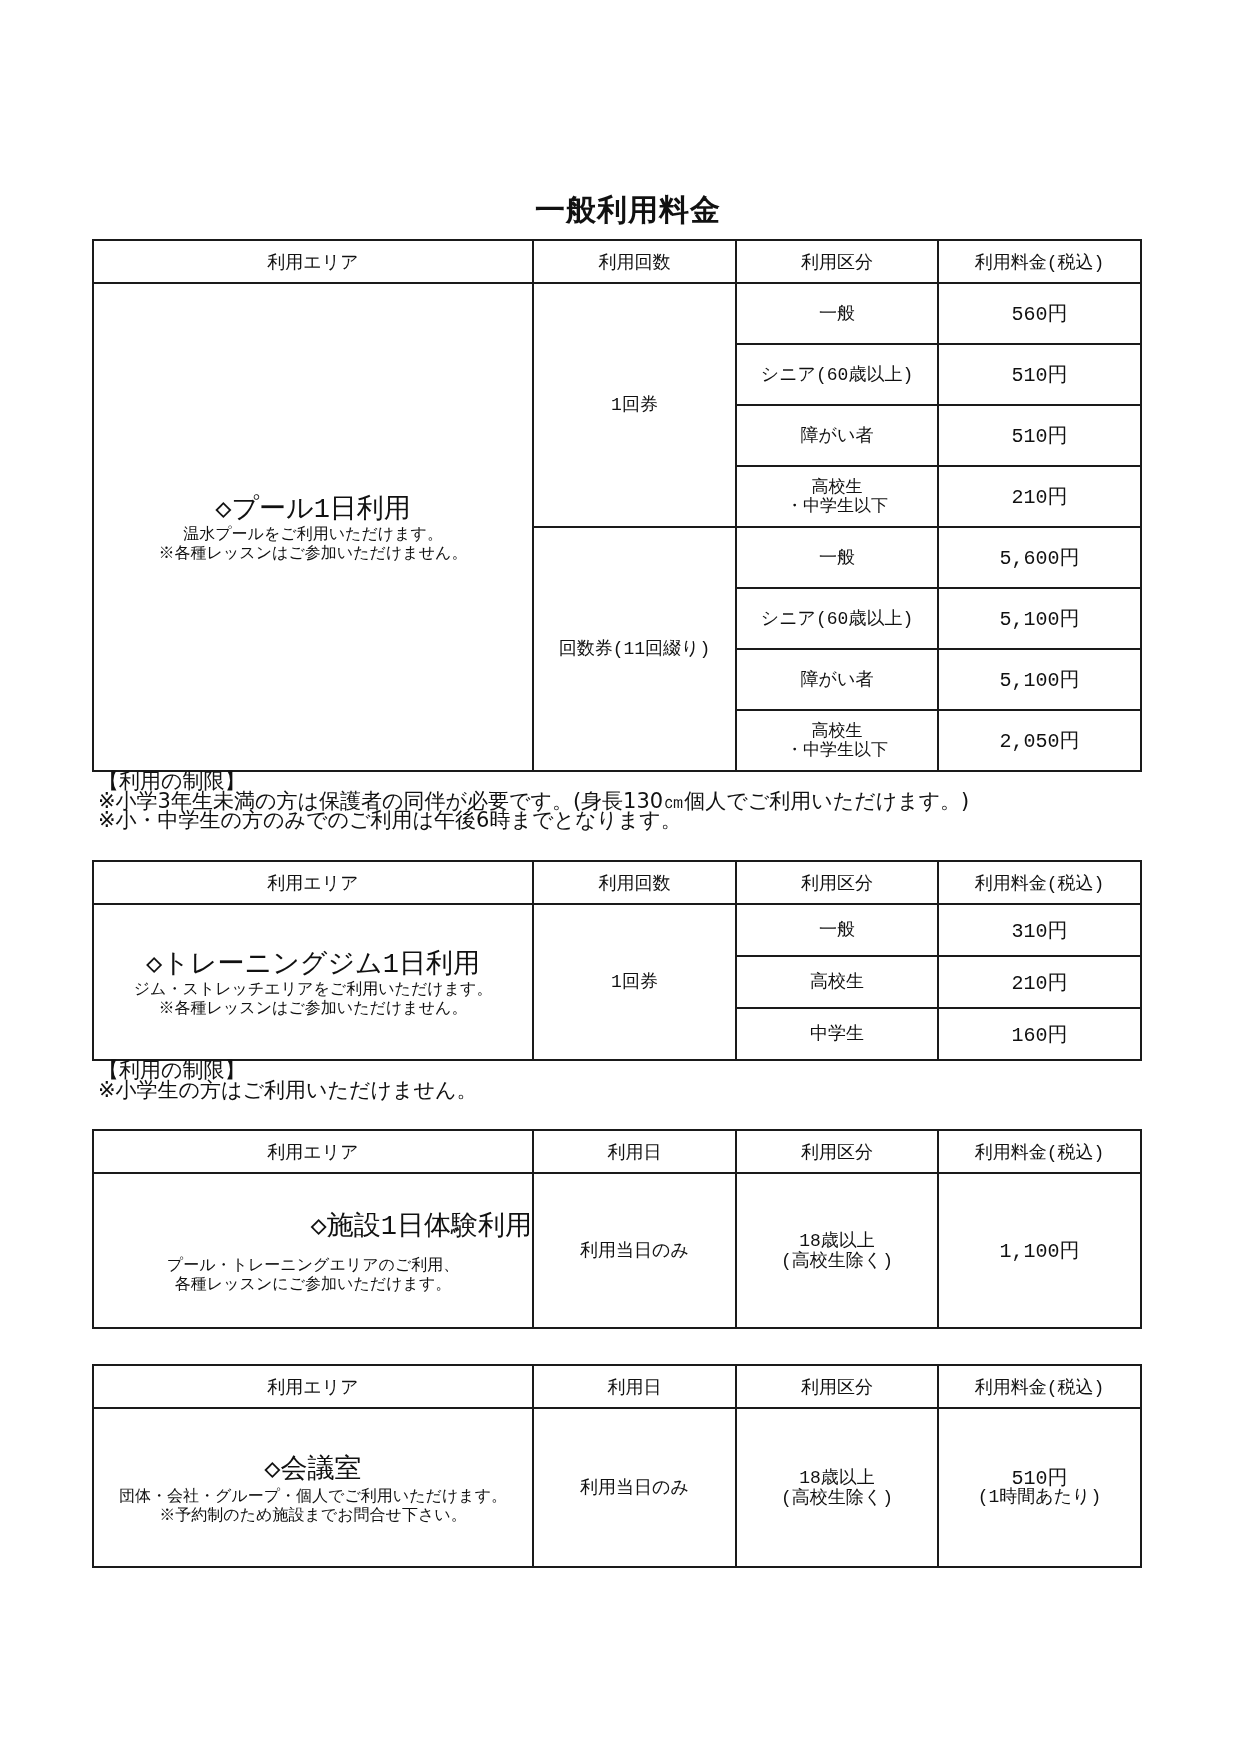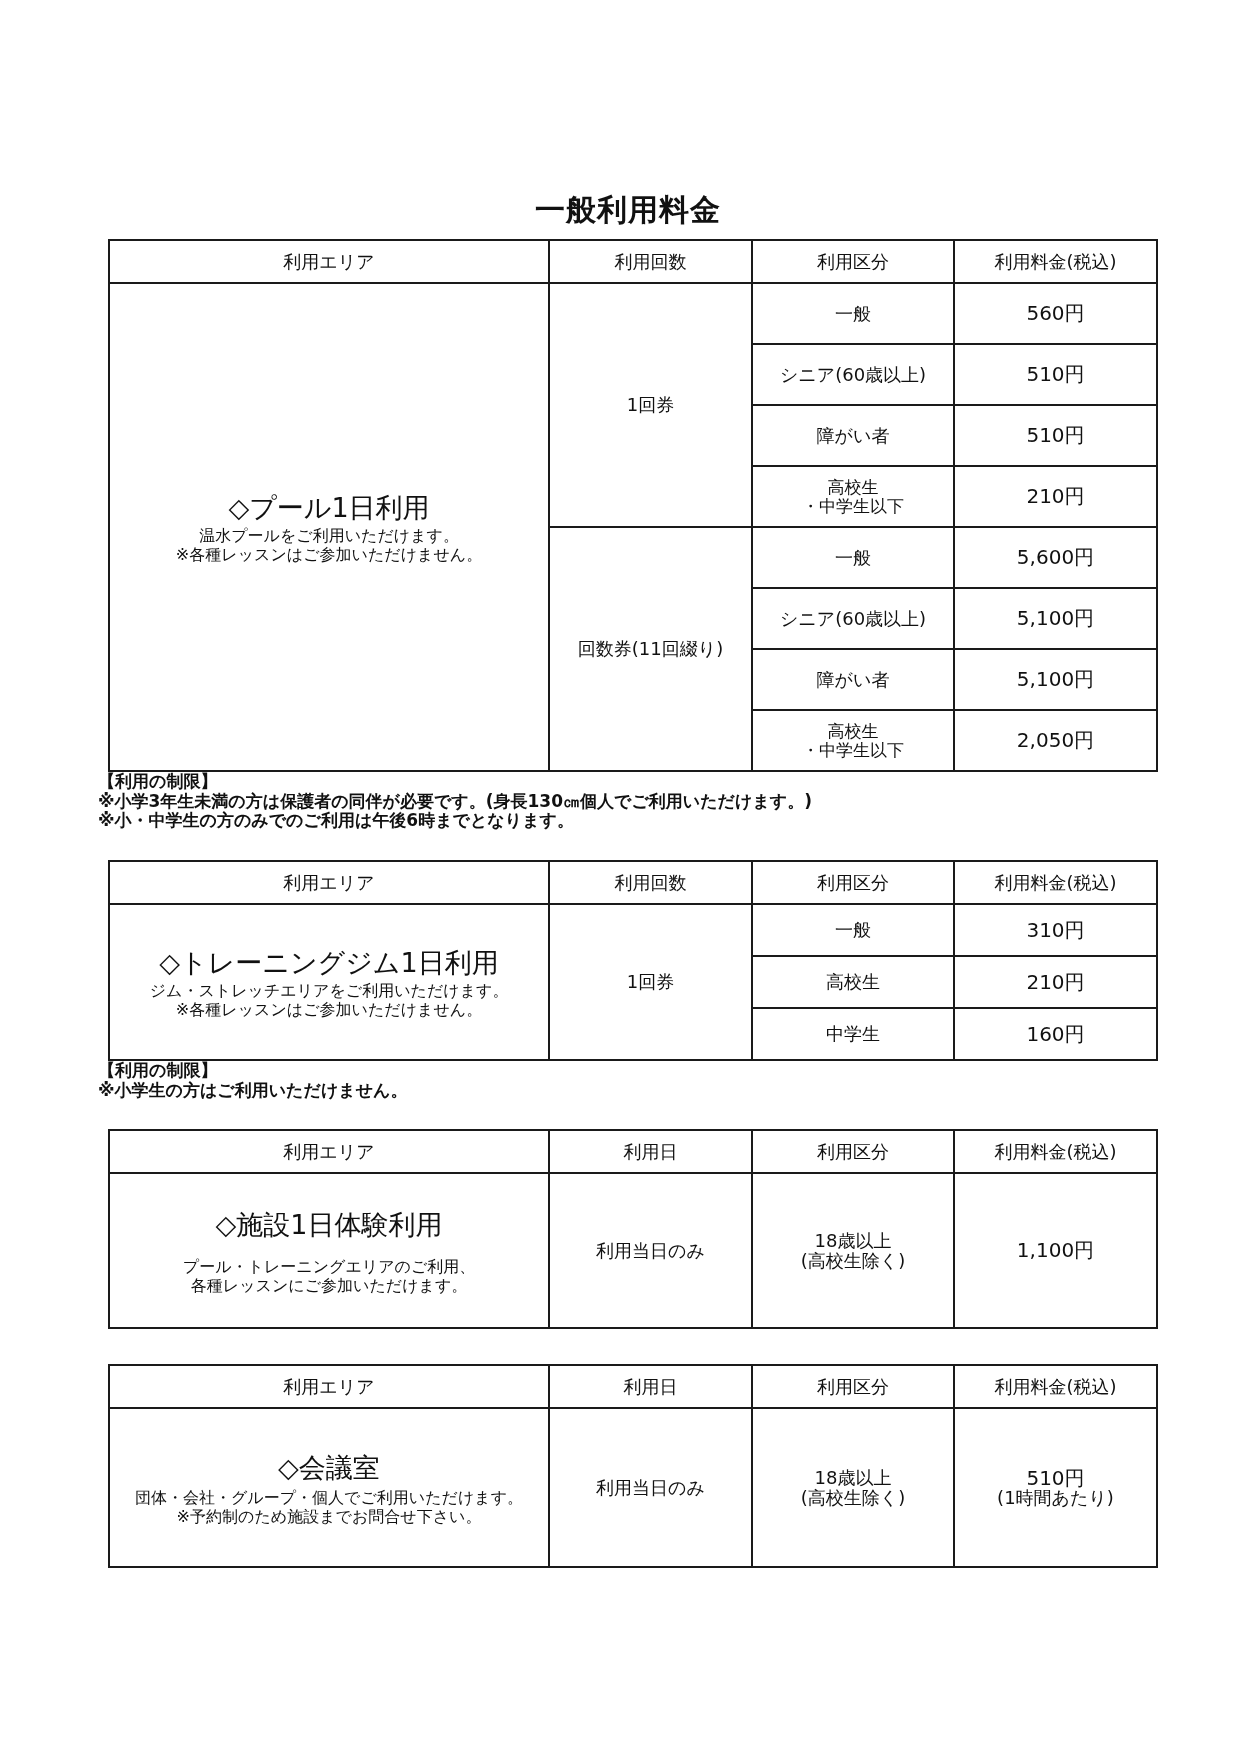--- a/index.html
+++ b/index.html
@@ -6,41 +6,41 @@
   body {
     width: 1240px; height: 1754px; position: relative; overflow: hidden;
     font-family: "DejaVu Sans", "Liberation Sans", sans-serif;
     color: #111111;
   }
   .page-title {
     position: absolute; left: 8px; width: 1240px; top: 190px;
     text-align: center; font-size: 30px; font-weight: bold; letter-spacing: 1px;
   }
   table.fee {
-    position: absolute; left: 108px; width: 1048px;
-    border-collapse: collapse; table-layout: fixed;
+    position: absolute; left: 92px; width: 1048px;
+    border-collapse: collapse; table-layout: fixed; font-family: Liberation Mono, monospace;
   }
   table.fee td, table.fee th {
     border: 2px solid #1a1a1a; text-align: center; vertical-align: middle;
     padding: 0; font-weight: normal;
   }
   table.fee th { font-size: 18px; height: 41px; }
   col.c1 { width: 440px; }
   col.c2 { width: 203px; }
   col.c3 { width: 202px; }
   col.c4 { width: 203px; }
   .area-title { font-size: 27px; margin-bottom: 0; }
   .area-title.tight { margin-bottom: 2px; }
   .area-desc { font-size: 16px; line-height: 19px; }
   .cell-text { font-size: 18px; line-height: 20px; }
   .cell-text.sm { font-size: 17px; line-height: 19px; }
   .price { font-size: 20px; }
   .price-sub { font-size: 18px; line-height: 19px; }
   .notes {
-    position: absolute; left: 98px; font-size: 17px; line-height: 19.5px; font-weight: bold;
+    position: absolute; left: 98px; font-size: 21px; line-height: 19.5px;
   }
 </style>
 </head>
 <body>
 
 <div class="page-title">一般利用料金</div>
 
 <table class="fee" style="top:239px;">
   <colgroup>
       <col class="c1">
@@ -158,21 +158,21 @@
     </colgroup>
   <tbody>
       <tr>
     <th>利用エリア</th>
     <th>利用日</th>
     <th>利用区分</th>
     <th>利用料金(税込)</th>
   </tr>
   <tr style="height:155px;">
     <td>
-      <div class="area-title" style="margin-bottom:14px;">◇施設1日体験利用</div>
+      <div class="area-title" style="margin-bottom:14px;text-align:right;">◇施設1日体験利用</div>
       <div class="area-desc">プール・トレーニングエリアのご利用、</div>
       <div class="area-desc">各種レッスンにご参加いただけます。</div>
     </td>
     <td class="cell-text">利用当日のみ</td>
     <td class="cell-text">
       <div>18歳以上</div>
       <div>(高校生除く)</div>
     </td>
     <td class="price">1,100円</td>
   </tr>

